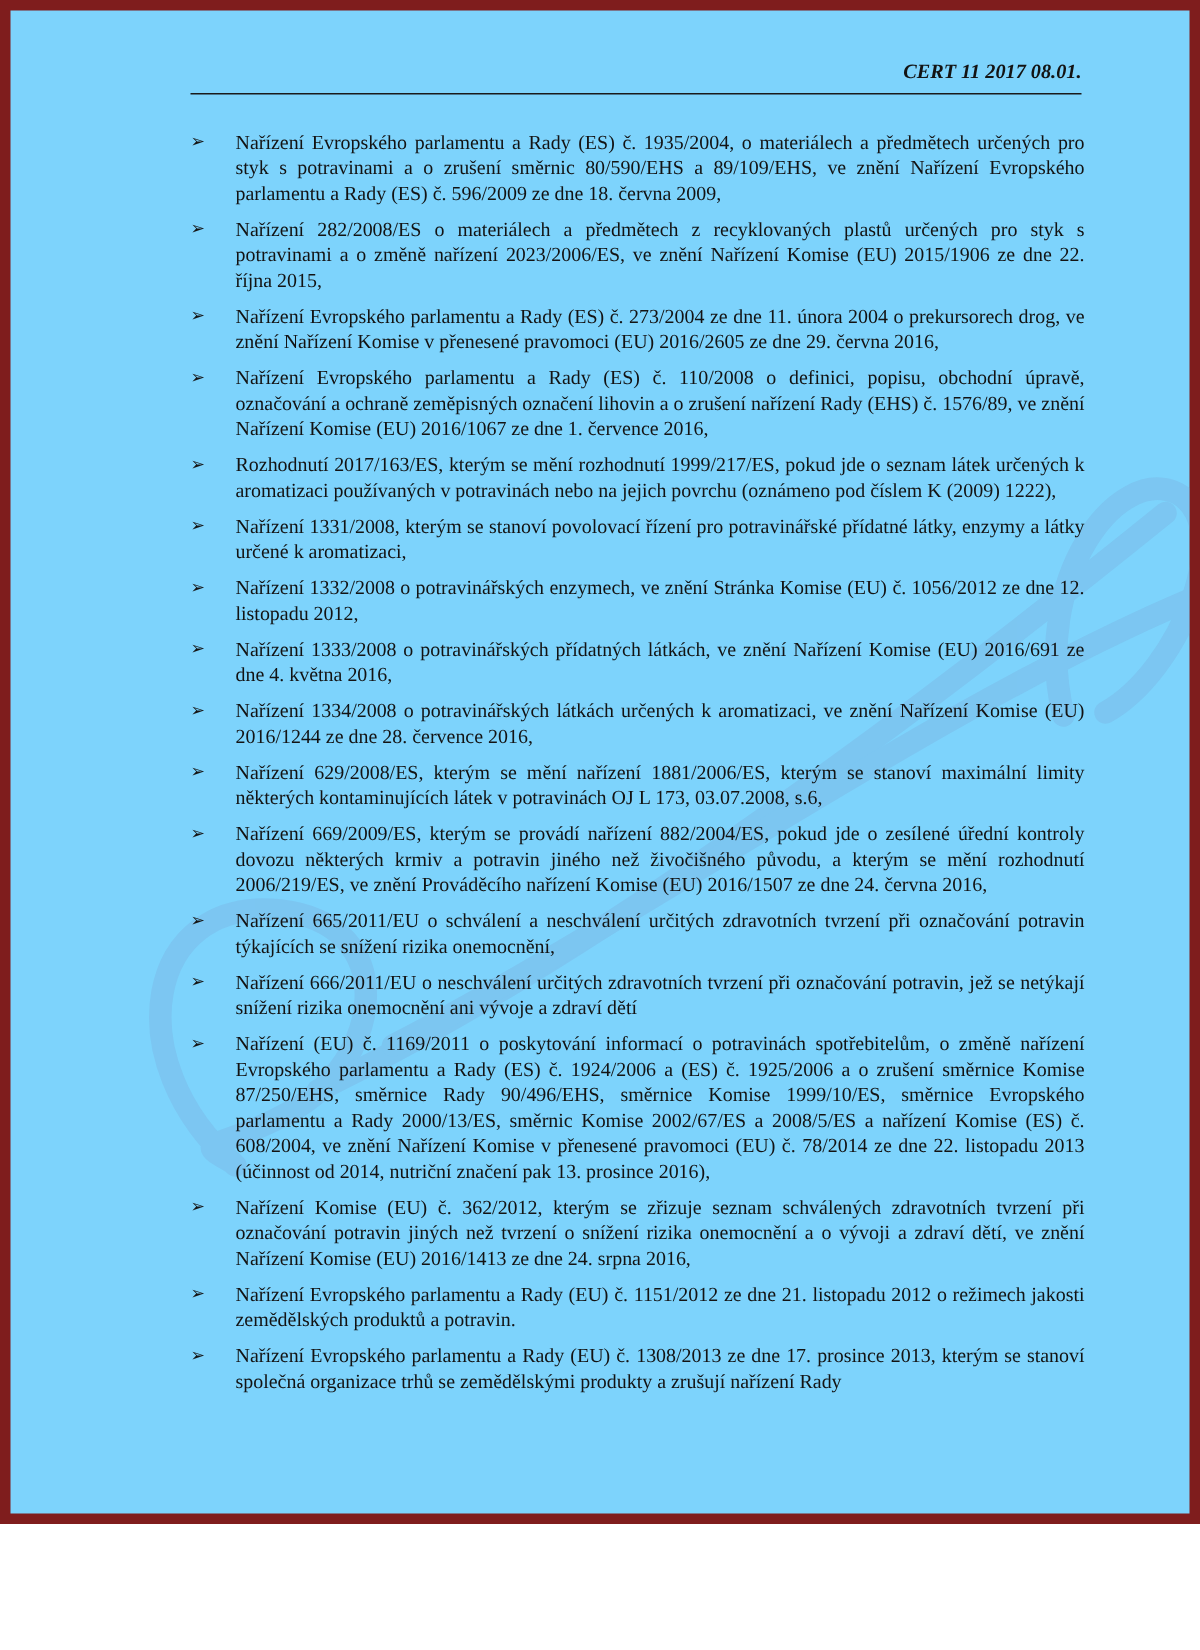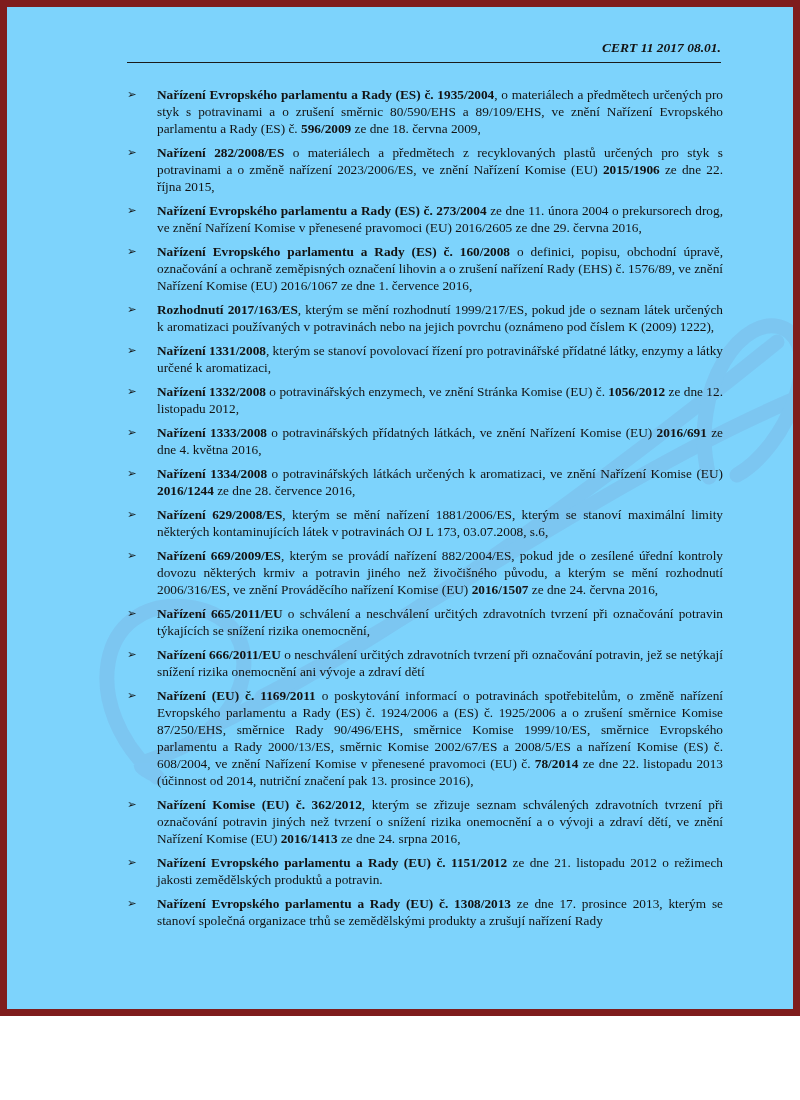--- a/index.html
+++ b/index.html
@@ -55,21 +55,21 @@
     width: 30px;
     font-family: "DejaVu Sans", sans-serif;
     font-size: 11.5px;
     line-height: 17px;
     color: #151515;
   }
   .item-text {
     flex: 1;
     text-align: justify;
   }
-  .b { font-weight: bold; }
+  .b { font-weight: normal; }
   .footer-rule {
     position: absolute;
     top: 1017px; left: 286px; width: 228px;
     border-top: 1.2px solid #2e2e2e;
     z-index: 2;
   }
   .footer {
     position: absolute;
     top: 1023px; left: 0; width: 100%;
     text-align: center;
@@ -106,21 +106,21 @@
       <li>
         <span class="bullet">➢</span>
         <span class="item-text"><span class="b">Nařízení 282/2008/ES</span><span> o materiálech a předmětech z recyklovaných plastů určených pro styk s potravinami a o změně nařízení 2023/2006/ES, ve znění Nařízení Komise (EU) </span><span class="b">2015/1906</span><span> ze dne 22. října 2015,</span></span>
       </li>
       <li>
         <span class="bullet">➢</span>
         <span class="item-text"><span class="b">Nařízení Evropského parlamentu a Rady (ES) č. 273/2004</span><span> ze dne 11. února 2004 o prekursorech drog, ve znění Nařízení Komise v přenesené pravomoci (EU) 2016/2605 ze dne 29. června 2016,</span></span>
       </li>
       <li>
         <span class="bullet">➢</span>
-        <span class="item-text"><span class="b">Nařízení Evropského parlamentu a Rady (ES) č. 160/2008</span><span> o definici, popisu, obchodní úpravě, označování a ochraně zeměpisných označení lihovin a o zrušení nařízení Rady (EHS) č. 1576/89, ve znění Nařízení Komise (EU) 2016/1067 ze dne 1. července 2016,</span></span>
+        <span class="item-text"><span class="b">Nařízení Evropského parlamentu a Rady (ES) č. 110/2008</span><span> o definici, popisu, obchodní úpravě, označování a ochraně zeměpisných označení lihovin a o zrušení nařízení Rady (EHS) č. 1576/89, ve znění Nařízení Komise (EU) 2016/1067 ze dne 1. července 2016,</span></span>
       </li>
       <li>
         <span class="bullet">➢</span>
         <span class="item-text"><span class="b">Rozhodnutí 2017/163/ES</span><span>, kterým se mění rozhodnutí 1999/217/ES, pokud jde o seznam látek určených k aromatizaci používaných v potravinách nebo na jejich povrchu (oznámeno pod číslem K (2009) 1222),</span></span>
       </li>
       <li>
         <span class="bullet">➢</span>
         <span class="item-text"><span class="b">Nařízení 1331/2008</span><span>, kterým se stanoví povolovací řízení pro potravinářské přídatné látky, enzymy a látky určené k aromatizaci,</span></span>
       </li>
       <li>
@@ -134,21 +134,21 @@
       <li>
         <span class="bullet">➢</span>
         <span class="item-text"><span class="b">Nařízení 1334/2008</span><span> o potravinářských látkách určených k aromatizaci, ve znění Nařízení Komise (EU) </span><span class="b">2016/1244</span><span> ze dne 28. července 2016,</span></span>
       </li>
       <li>
         <span class="bullet">➢</span>
         <span class="item-text"><span class="b">Nařízení 629/2008/ES</span><span>, kterým se mění nařízení 1881/2006/ES, kterým se stanoví maximální limity některých kontaminujících látek v potravinách  OJ L 173, 03.07.2008, s.6,</span></span>
       </li>
       <li>
         <span class="bullet">➢</span>
-        <span class="item-text"><span class="b">Nařízení 669/2009/ES</span><span>, kterým se provádí nařízení  882/2004/ES, pokud jde o zesílené úřední kontroly dovozu některých krmiv a potravin jiného než živočišného původu, a kterým se mění rozhodnutí 2006/316/ES, ve znění Prováděcího nařízení Komise (EU) </span><span class="b">2016/1507</span><span> ze dne 24. června 2016,</span></span>
+        <span class="item-text"><span class="b">Nařízení 669/2009/ES</span><span>, kterým se provádí nařízení  882/2004/ES, pokud jde o zesílené úřední kontroly dovozu některých krmiv a potravin jiného než živočišného původu, a kterým se mění rozhodnutí 2006/219/ES, ve znění Prováděcího nařízení Komise (EU) </span><span class="b">2016/1507</span><span> ze dne 24. června 2016,</span></span>
       </li>
       <li>
         <span class="bullet">➢</span>
         <span class="item-text"><span class="b">Nařízení 665/2011/EU</span><span> o schválení a neschválení určitých zdravotních tvrzení při označování potravin týkajících se snížení rizika onemocnění,</span></span>
       </li>
       <li>
         <span class="bullet">➢</span>
         <span class="item-text"><span class="b">Nařízení 666/2011/EU</span><span> o neschválení určitých zdravotních tvrzení při označování potravin, jež se netýkají snížení rizika onemocnění ani vývoje a zdraví dětí</span></span>
       </li>
       <li>

